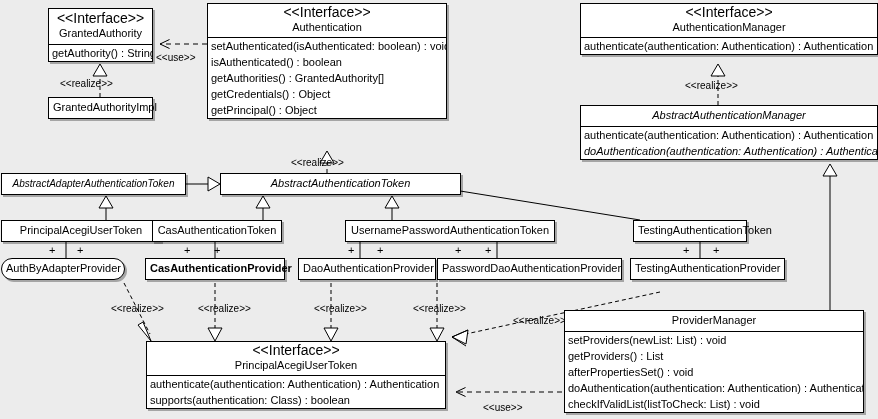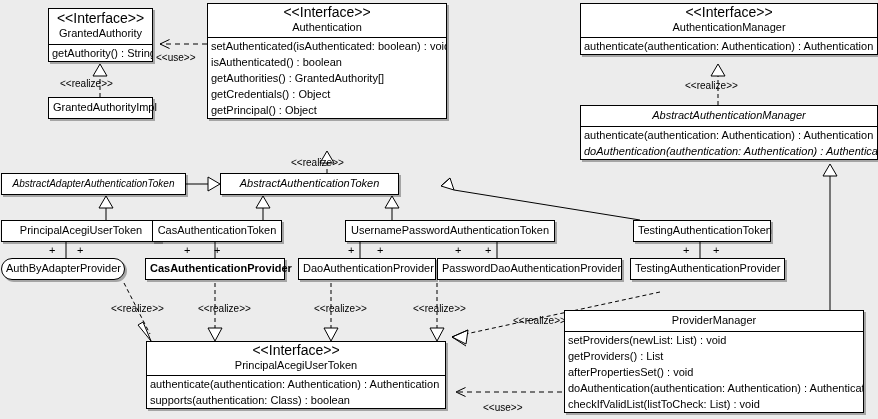--- a/index.html
+++ b/index.html
@@ -269,21 +269,21 @@
       <div class="member ital">doAuthentication(authentication: Authentication) : Authentication</div>
     </div>
   </div>
 
   <div class="node abstract compact" style="left:1px; top:173px; width:185px;">
     <div class="hdr">
       <span class="nm" style="font-size:10px;">AbstractAdapterAuthenticationToken</span>
     </div>
   </div>
 
-  <div class="node abstract compact" style="left:220px; top:173px; width:179px;">
+  <div class="node abstract compact" style="left:220px; top:173px; width:241px;">
     <div class="hdr">
       <span class="nm">AbstractAuthenticationToken</span>
     </div>
   </div>
 
   <div class="node compact" style="left:1px; top:220px; width:160px;">
     <div class="hdr">
       <span class="nm">PrincipalAcegiUserToken</span>
     </div>
   </div>
@@ -293,21 +293,21 @@
       <span class="nm">CasAuthenticationToken</span>
     </div>
   </div>
 
   <div class="node compact" style="left:345px; top:220px; width:210px;">
     <div class="hdr">
       <span class="nm">UsernamePasswordAuthenticationToken</span>
     </div>
   </div>
 
-  <div class="node compact" style="left:633px; top:220px; width:138px;">
+  <div class="node compact" style="left:633px; top:220px; width:114px;">
     <div class="hdr">
       <span class="nm">TestingAuthenticationToken</span>
     </div>
   </div>
 
   <div class="node compact" style="left:1px; top:258px; width:124px;border-radius:11px;">
     <div class="hdr">
       <span class="nm">AuthByAdapterProvider</span>
     </div>
   </div>

